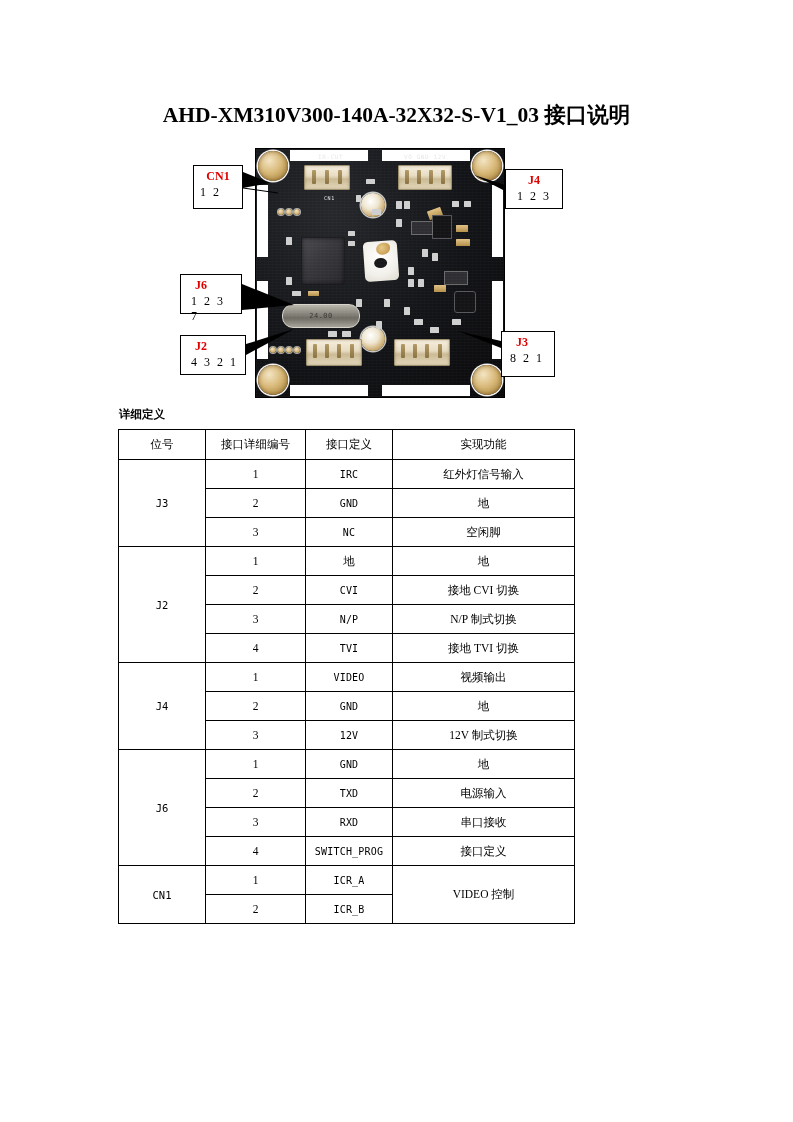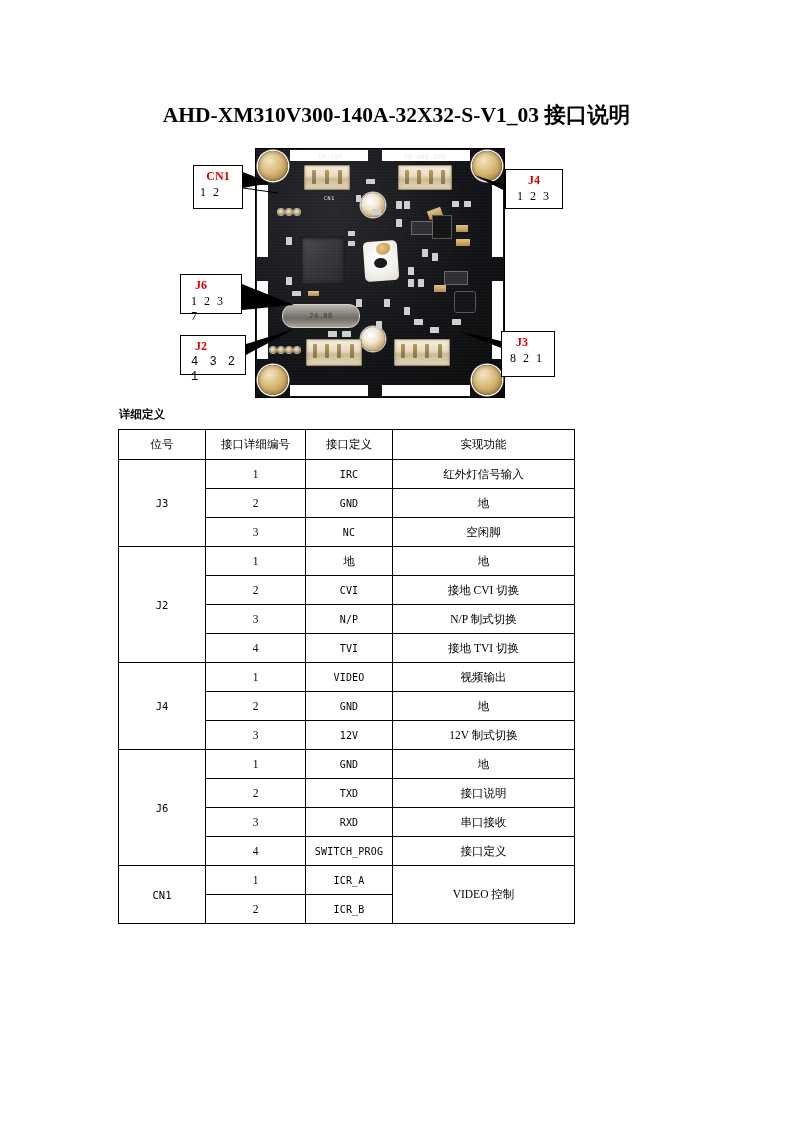--- a/index.html
+++ b/index.html
@@ -244,21 +244,21 @@
   .callout.co-j4  { left: 387px; top: 24px;  width: 58px; height: 40px; }
   .callout.co-j4 .tag  { text-align: center; }
   .callout.co-j4 .pins { text-align: center; }
 
   .callout.co-j6  { left: 62px;  top: 129px; width: 62px; height: 40px; }
   .callout.co-j6 .tag  { padding-left: 8px; }
   .callout.co-j6 .pins { padding-left: 4px; }
 
   .callout.co-j2  { left: 62px;  top: 190px; width: 66px; height: 40px; }
   .callout.co-j2 .tag  { padding-left: 8px; }
-  .callout.co-j2 .pins { padding-left: 4px; font-family: Liberation Mono, monospace; }
+  .callout.co-j2 .pins { padding-left: 4px; }
 
   .callout.co-j3  { left: 383px; top: 186px; width: 54px; height: 46px; }
   .callout.co-j3 .tag  { padding-left: 8px; }
   .callout.co-j3 .pins { padding-left: 2px; }
 
   .leaders {
     position: absolute;
     left: 0; top: 0;
     width: 460px; height: 255px;
     pointer-events: none;
@@ -541,21 +541,21 @@
       </tr>
       <tr>
         <td class="grp" rowspan="4">J6</td>
         <td class="num">1</td>
         <td class="mono">GND</td>
         <td>地</td>
       </tr>
       <tr>
         <td class="num">2</td>
         <td class="mono">TXD</td>
-        <td>接口说明</td>
+        <td>电源输入</td>
       </tr>
       <tr>
         <td class="num">3</td>
         <td class="mono">RXD</td>
         <td>串口接收</td>
       </tr>
       <tr>
         <td class="num">4</td>
         <td class="mono">SWITCH_PROG</td>
         <td>接口定义</td>

